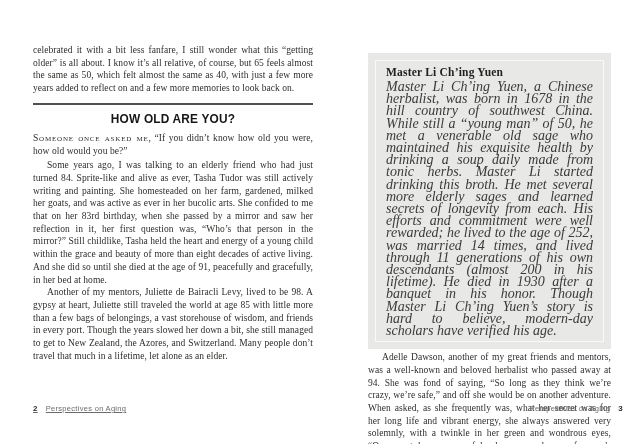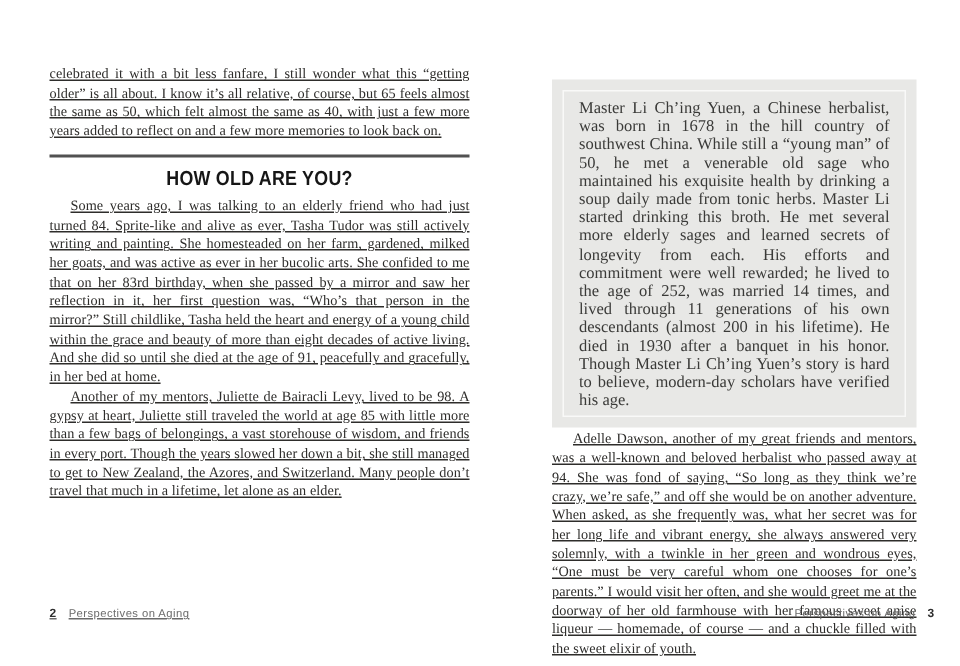--- a/index.html
+++ b/index.html
@@ -4,21 +4,21 @@
 <style>
   html,body{margin:0;padding:0;background:#ffffff;}
   .spread{
     position:relative;width:640px;height:444px;background:#ffffff;overflow:hidden;
     font-family:"Liberation Serif", serif;color:#2e2d2b;
   }
   
   .left-col{position:absolute;left:33px;top:44px;width:280px;}
   .body-text{
     font-size:9.5px;line-height:12.7px;text-align:justify;
-    letter-spacing:0.05px;margin:0;color:#2e2d2b;text-decoration:underline;
+    letter-spacing:0.05px;margin:0;color:#2e2d2b;
   }
   .indent{text-indent:14px;}
   .section-rule{
     border:none;height:2px;background:#515151;margin:8px 0 0 0;
   }
   .section-heading{
     font-family:"Liberation Sans", sans-serif;font-weight:700;
     font-size:13.5px;letter-spacing:0.2px;color:#161616;
     text-align:center;margin:6px 0 6px 0;
     transform:scaleX(0.88);transform-origin:center;
@@ -33,21 +33,21 @@
   }
   .infobox::after{
     content:"";position:absolute;top:7px;left:7px;right:7px;bottom:7px;
     border:1px solid #f9f9f8;pointer-events:none;
   }
   .infobox-title{
     font-family:"Liberation Serif", serif;font-weight:700;
     font-size:11.5px;color:#1f1f1f;margin:0 0 3px 0;letter-spacing:0.2px;
   }
   .infobox-body{
-    font-size:11px;line-height:12.2px;
+    font-style:italic;font-size:14px;line-height:12.2px;
     text-align:justify;color:#3a3a38;margin:0;
   }
   .right-body{margin-top:2px;}
   
   .footer{
     position:absolute;top:404px;
     font-family:"Liberation Sans", sans-serif;font-size:7.5px;
     color:#6b6b6b;letter-spacing:0.3px;
   }
   .footer-left{left:33px;text-decoration:underline;}
@@ -62,29 +62,31 @@
 <div class="spread">
 
   <div class="left-col">
 
     <p class="body-text">celebrated it with a bit less fanfare, I still wonder what this “getting older” is all about. I know it’s all relative, of course, but 65 feels almost the same as 50, which felt almost the same as 40, with just a few more years added to reflect on and a few more memories to look back on.</p>
 
     <hr class="section-rule">
 
     <div class="section-heading">HOW OLD ARE YOU?</div>
 
+    <p class="body-text"><span class="smallcaps">Someone once asked me</span><span>, “If you didn’t know how old you were, how old would you be?”</span></p>
 
     <p class="body-text indent" style="margin-top:2px;">Some years ago, I was talking to an elderly friend who had just turned 84. Sprite-like and alive as ever, Tasha Tudor was still actively writing and painting. She homesteaded on her farm, gardened, milked her goats, and was active as ever in her bucolic arts. She confided to me that on her 83rd birthday, when she passed by a mirror and saw her reflection in it, her first question was, “Who’s that person in the mirror?” Still childlike, Tasha held the heart and energy of a young child within the grace and beauty of more than eight decades of active living. And she did so until she died at the age of 91, peacefully and gracefully, in her bed at home.</p>
 
     <p class="body-text indent">Another of my mentors, Juliette de Bairacli Levy, lived to be 98. A gypsy at heart, Juliette still traveled the world at age 85 with little more than a few bags of belongings, a vast storehouse of wisdom, and friends in every port. Though the years slowed her down a bit, she still managed to get to New Zealand, the Azores, and Switzerland. Many people don’t travel that much in a lifetime, let alone as an elder.</p>
   </div>
 
   <div class="right-col">
 
     <div class="infobox">
+      <h3 class="infobox-title">Master Li Ch’ing Yuen</h3>
       <p class="infobox-body">Master Li Ch’ing Yuen, a Chinese herbalist, was born in 1678 in the hill country of southwest China. While still a “young man” of 50, he met a venerable old sage who maintained his exquisite health by drinking a soup daily made from tonic herbs. Master Li started drinking this broth. He met several more elderly sages and learned secrets of longevity from each. His efforts and commitment were well rewarded; he lived to the age of 252, was married 14 times, and lived through 11 generations of his own descendants (almost 200 in his lifetime). He died in 1930 after a banquet in his honor. Though Master Li Ch’ing Yuen’s story is hard to believe, modern-day scholars have verified his age.</p>
     </div>
 
     <p class="body-text indent right-body">Adelle Dawson, another of my great friends and mentors, was a well-known and beloved herbalist who passed away at 94. She was fond of saying, “So long as they think we’re crazy, we’re safe,” and off she would be on another adventure. When asked, as she frequently was, what her secret was for her long life and vibrant energy, she always answered very solemnly, with a twinkle in her green and wondrous eyes, “One must be very careful whom one chooses for one’s parents.” I would visit her often, and she would greet me at the doorway of her old farmhouse with her famous sweet anise liqueur — homemade, of course — and a chuckle filled with the sweet elixir of youth.</p>
   </div>
 
   <div class="footer footer-left"><span class="page-num">2</span><span>Perspectives on Aging</span></div>
 
   <div class="footer footer-right"><span>Perspectives on Aging</span><span class="page-num">3</span></div>
 

